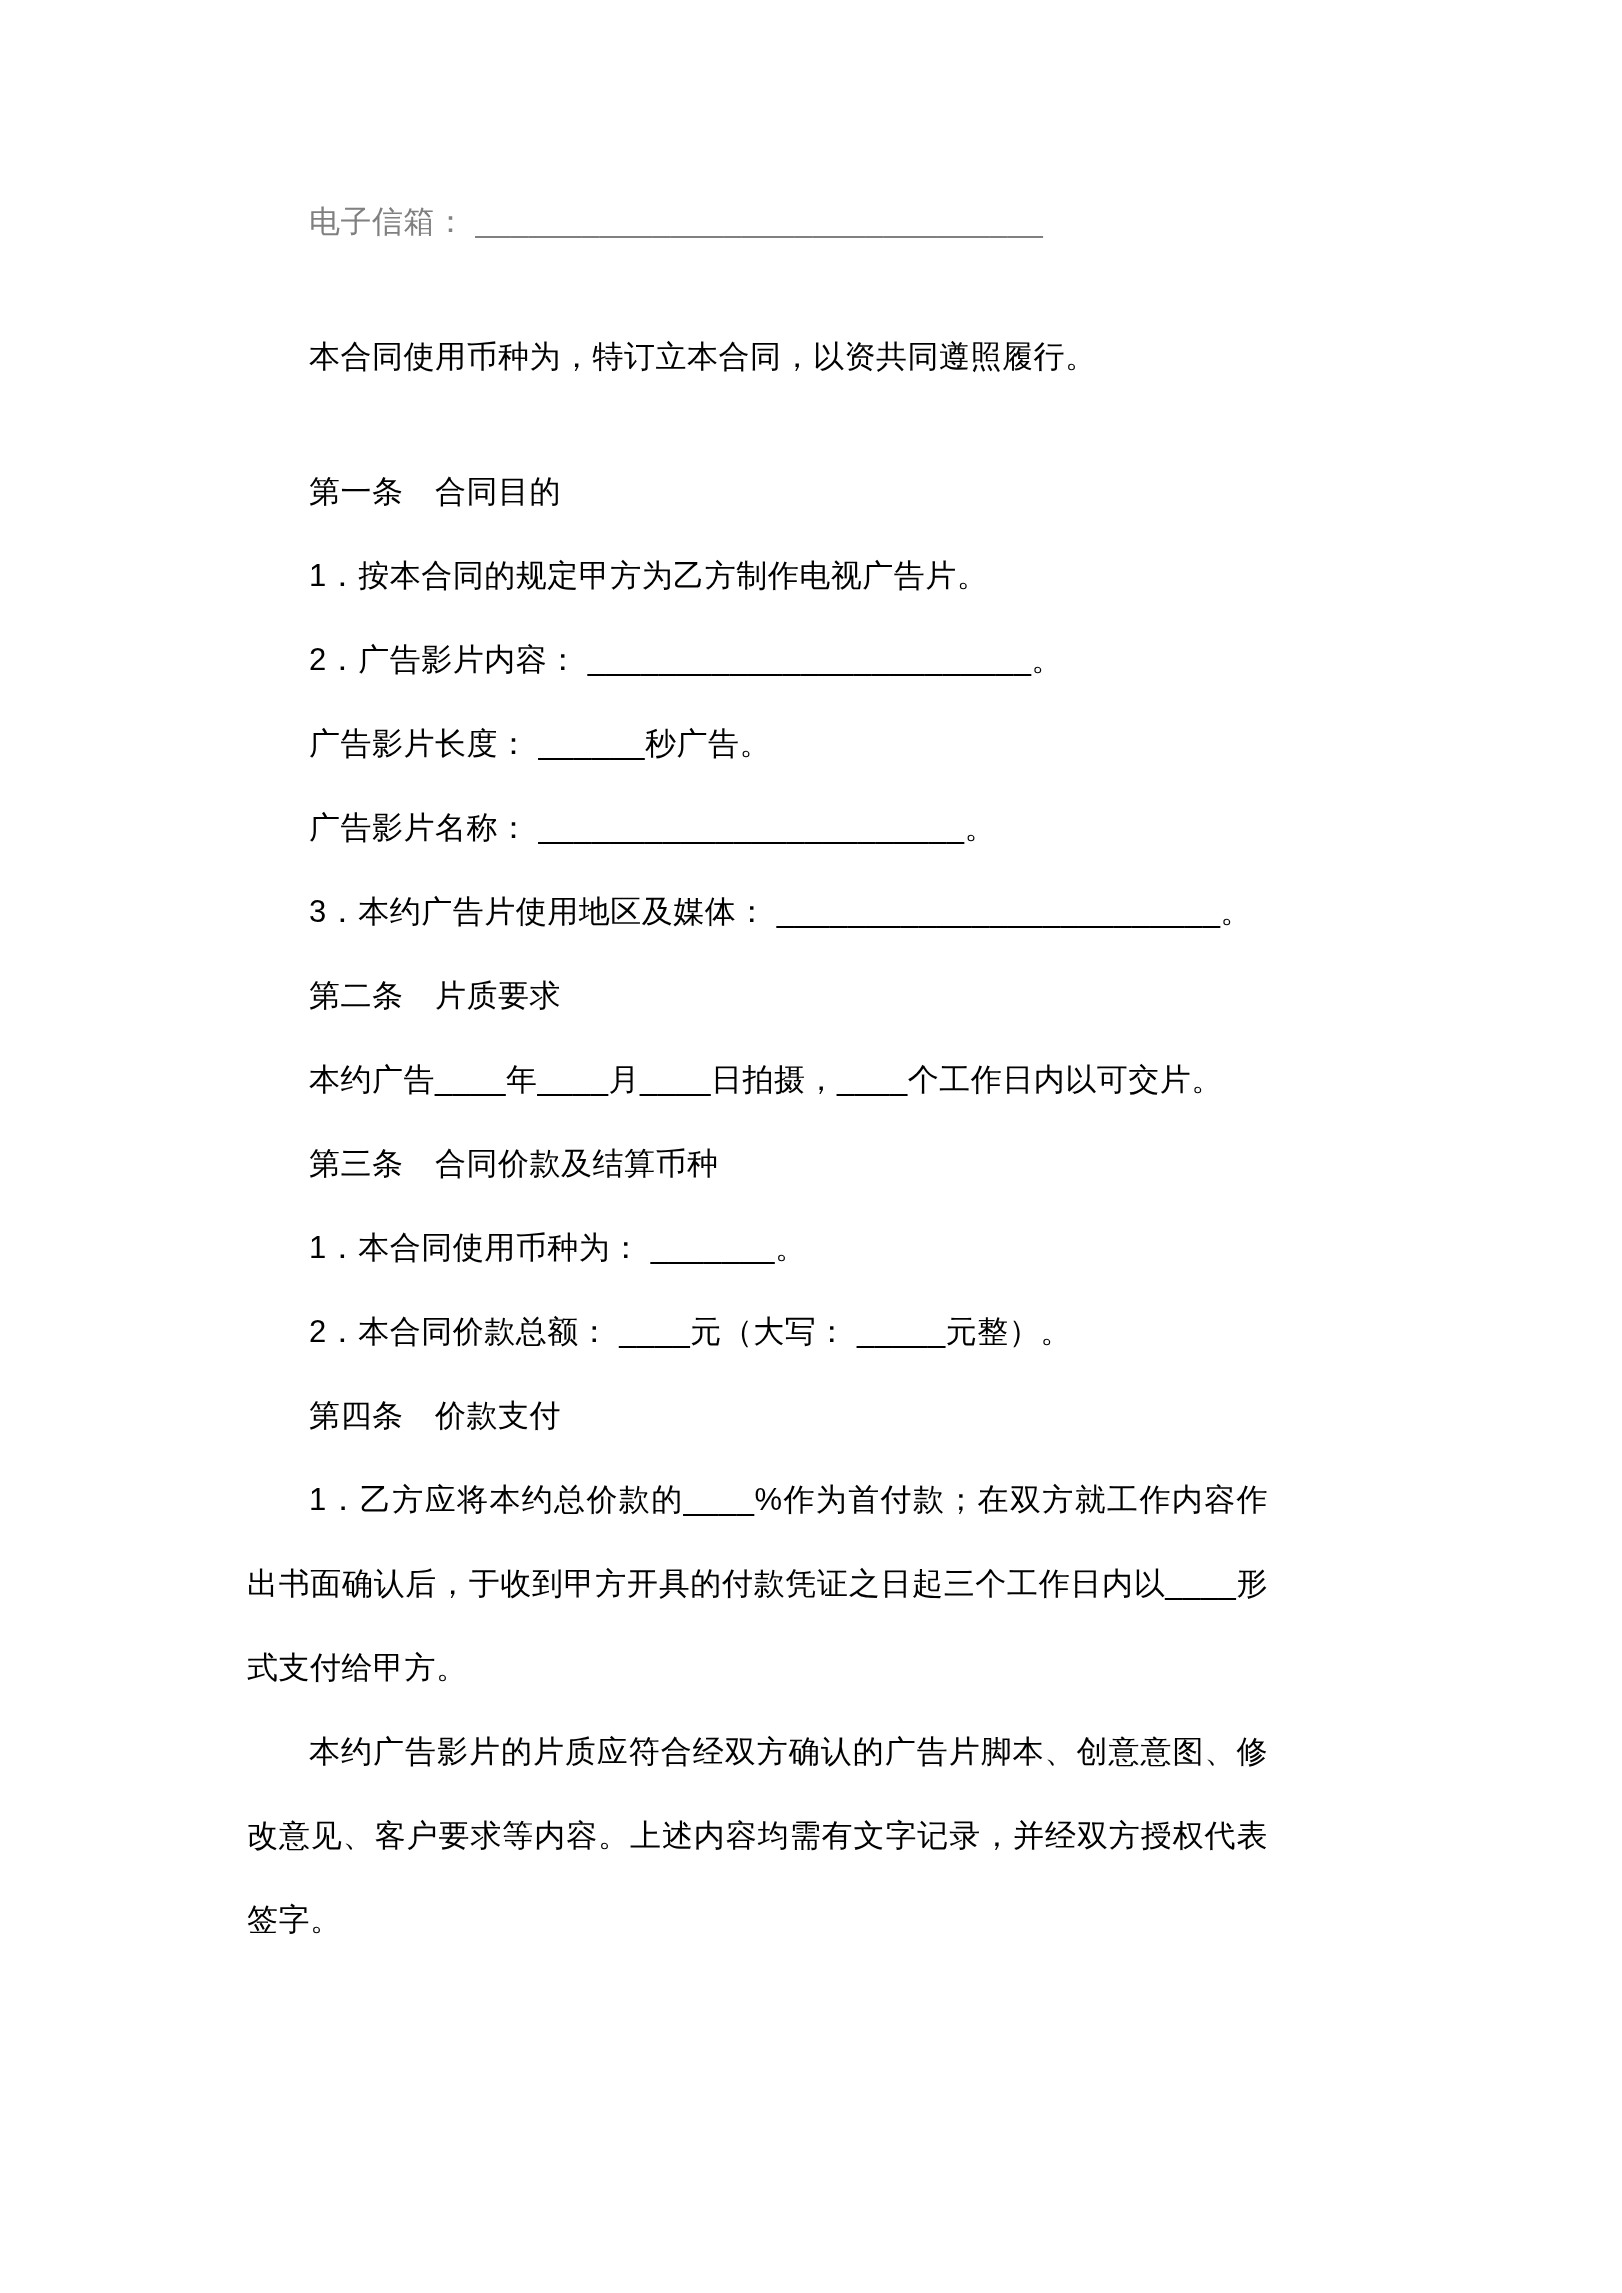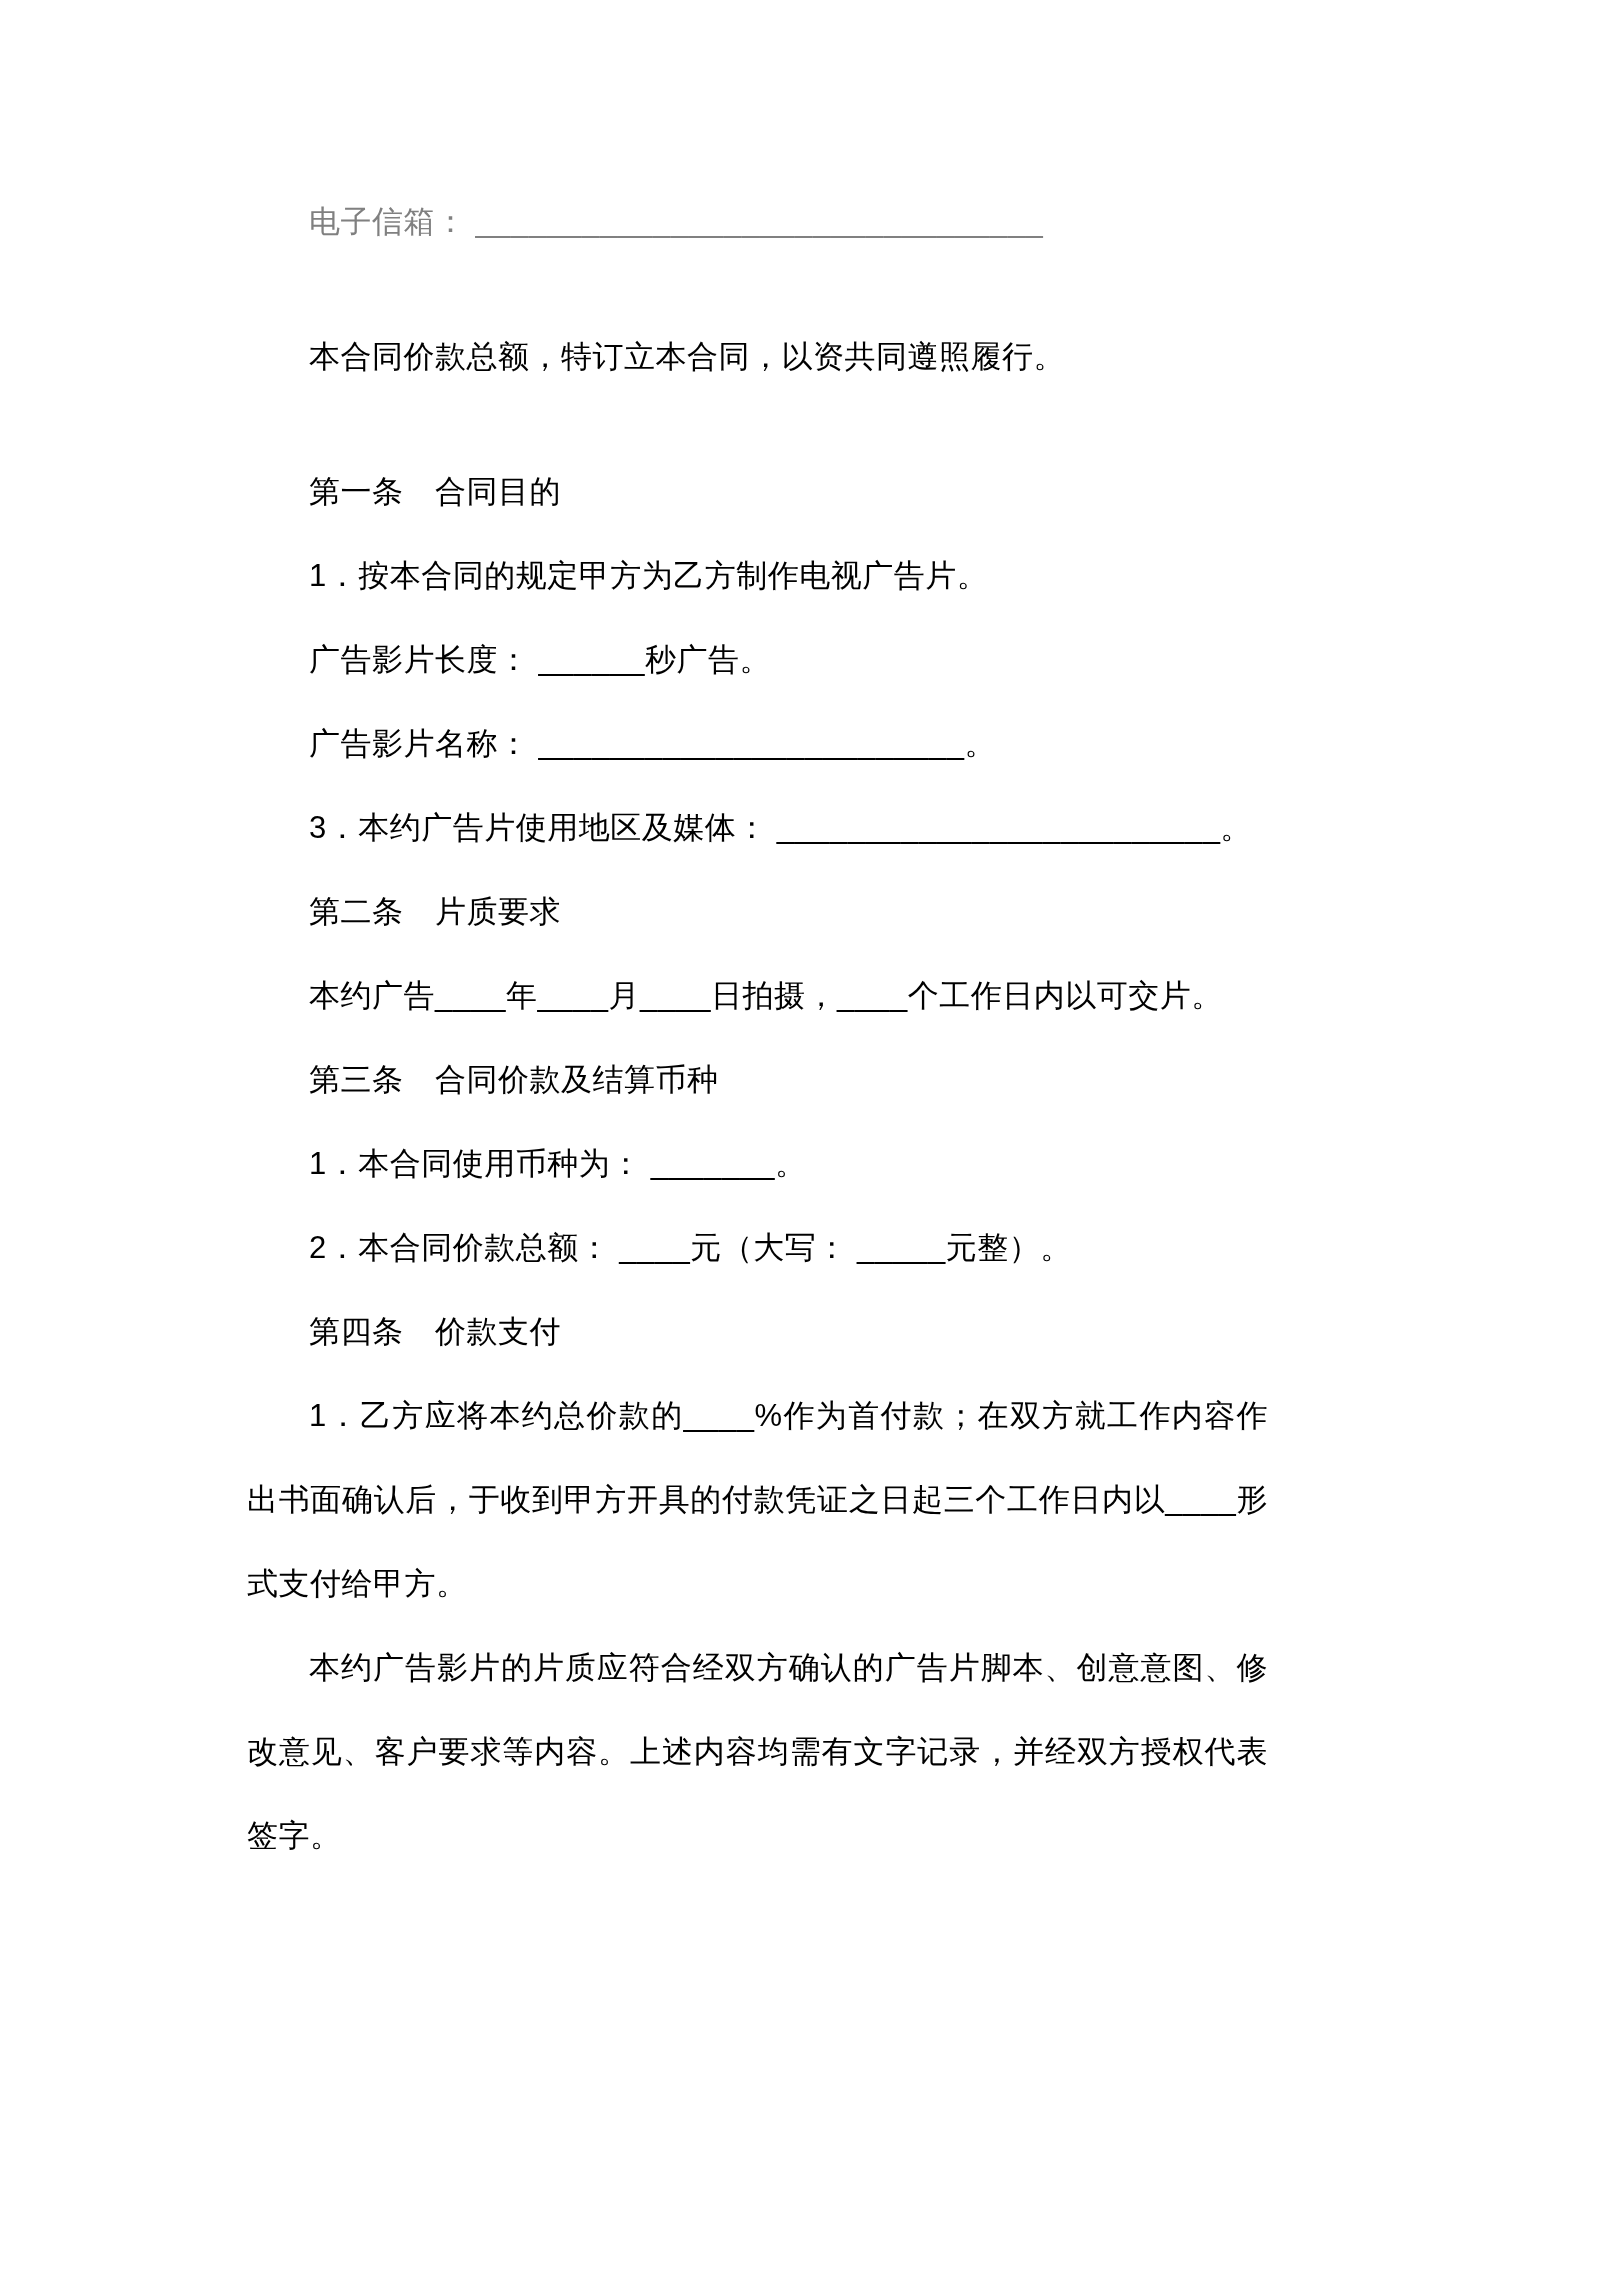--- a/index.html
+++ b/index.html
@@ -34,24 +34,25 @@
   }
   .page p.space-after {
     margin-bottom: 51px;
   }
 </style>
 </head>
 <body>
 
 <div class="page">
   <p class="muted space-after">电子信箱： ________________________________</p>
-  <p class="space-after">本合同价款总额，特订立本合同，以资共同遵照履行。</p>
+  <p class="space-after">本合同使用币种为，特订立本合同，以资共同遵照履行。</p>
 
   <p class="heading">第一条　合同目的</p>
   <p>1．按本合同的规定甲方为乙方制作电视广告片。</p>
+  <p>2．广告影片内容： _________________________。</p>
   <p>广告影片长度： ______秒广告。</p>
   <p>广告影片名称： ________________________。</p>
   <p>3．本约广告片使用地区及媒体： _________________________。</p>
 
   <p class="heading">第二条　片质要求</p>
   <p>本约广告____年____月____日拍摄，____个工作日内以可交片。</p>
 
   <p class="heading">第三条　合同价款及结算币种</p>
   <p>1．本合同使用币种为： _______。</p>
   <p>2．本合同价款总额： ____元（大写： _____元整）。</p>

